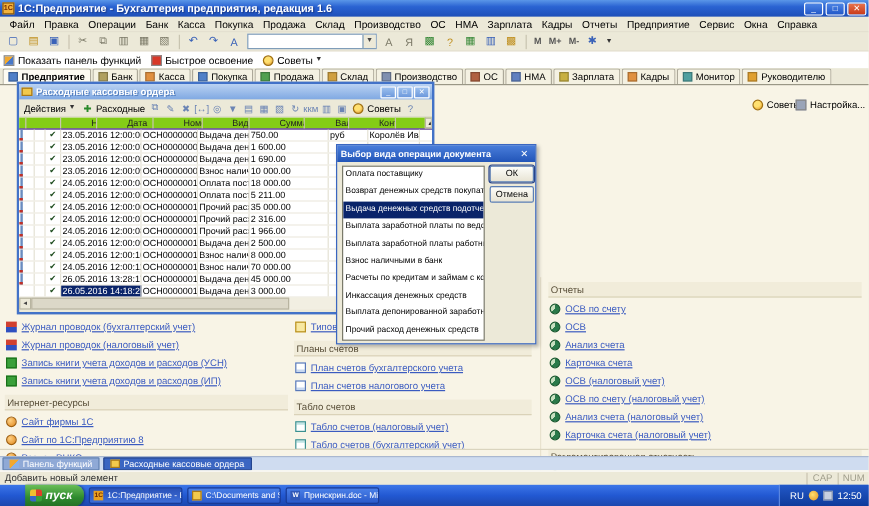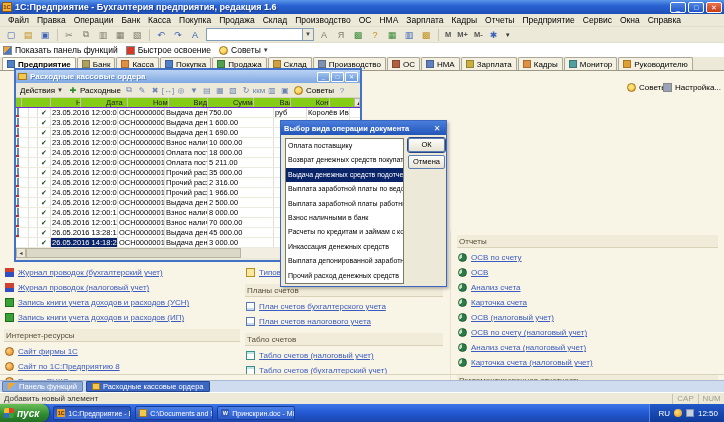--- a/index.html
+++ b/index.html
@@ -129,21 +129,21 @@
   .mdi-ic.panel { background:linear-gradient(135deg,#F0A830 50%,#88B0E8 50%); }
   .mdi-ic.folder { background:#F2C94C; border:1px solid #A87818; }
   .statusbar { position:absolute; left:0; top:392px; width:724px; height:12px; background:#ECE9D8;
     border-top:1px solid #fff; display:flex; align-items:center; font-size:8px; }
   .status-txt { flex:1; padding-left:4px; color:#333; }
   .status-cell { width:26px; text-align:center; color:#A09E8C; border-left:1px solid #C8C4B0; height:10px; line-height:10px; }
   .taskbar { position:absolute; left:0; top:404px; width:724px; height:18px;
     background:linear-gradient(to bottom,#3C76E8 0%,#2258D2 50%,#1C46AC 100%); display:flex; align-items:center; }
   .startbtn { height:18px; display:flex; align-items:center; padding:0 10px 0 4px; border-radius:0 8px 8px 0;
     background:linear-gradient(to bottom,#6ABE58,#2E8A2E 60%,#247024); color:#fff; font-weight:bold; font-style:italic;
-    font-size:10px; box-shadow:1px 0 2px rgba(0,0,0,.4); }
+    font-size:10px; box-shadow:1px 0 2px rgba(0,0,0,.4);margin-left:21px; }
   .winflag { width:10px; height:10px; margin-right:3px; border-radius:2px;
     background:conic-gradient(#E04028 0 25%,#3AA03A 25% 50%,#3868C8 50% 75%,#F0C030 75%); }
   .taskbtn { height:14px; width:78px; display:flex; align-items:center; margin-left:4px; padding:0 3px; border-radius:2px;
     background:linear-gradient(#4A80E8,#2A5ACB); border:1px solid #1A3C96; color:#fff; font-size:7px; white-space:nowrap; overflow:hidden; }
   .taskbtn.pressed { background:linear-gradient(#2A52B8,#3E6ED8); }
   .tic { width:8px; height:8px; margin-right:3px; flex:none; font-size:5.5px; line-height:8px; text-align:center; color:#fff; }
   .tic-1c { background:#E8A020; color:#702800; font-weight:bold; }
   .tic-folder { background:#F2C94C; border:1px solid #A87818; }
   .tic-word { background:#3058B8; font-weight:bold; }
   .tray { margin-left:auto; height:18px; display:flex; align-items:center; gap:4px; padding:0 6px 0 8px;

